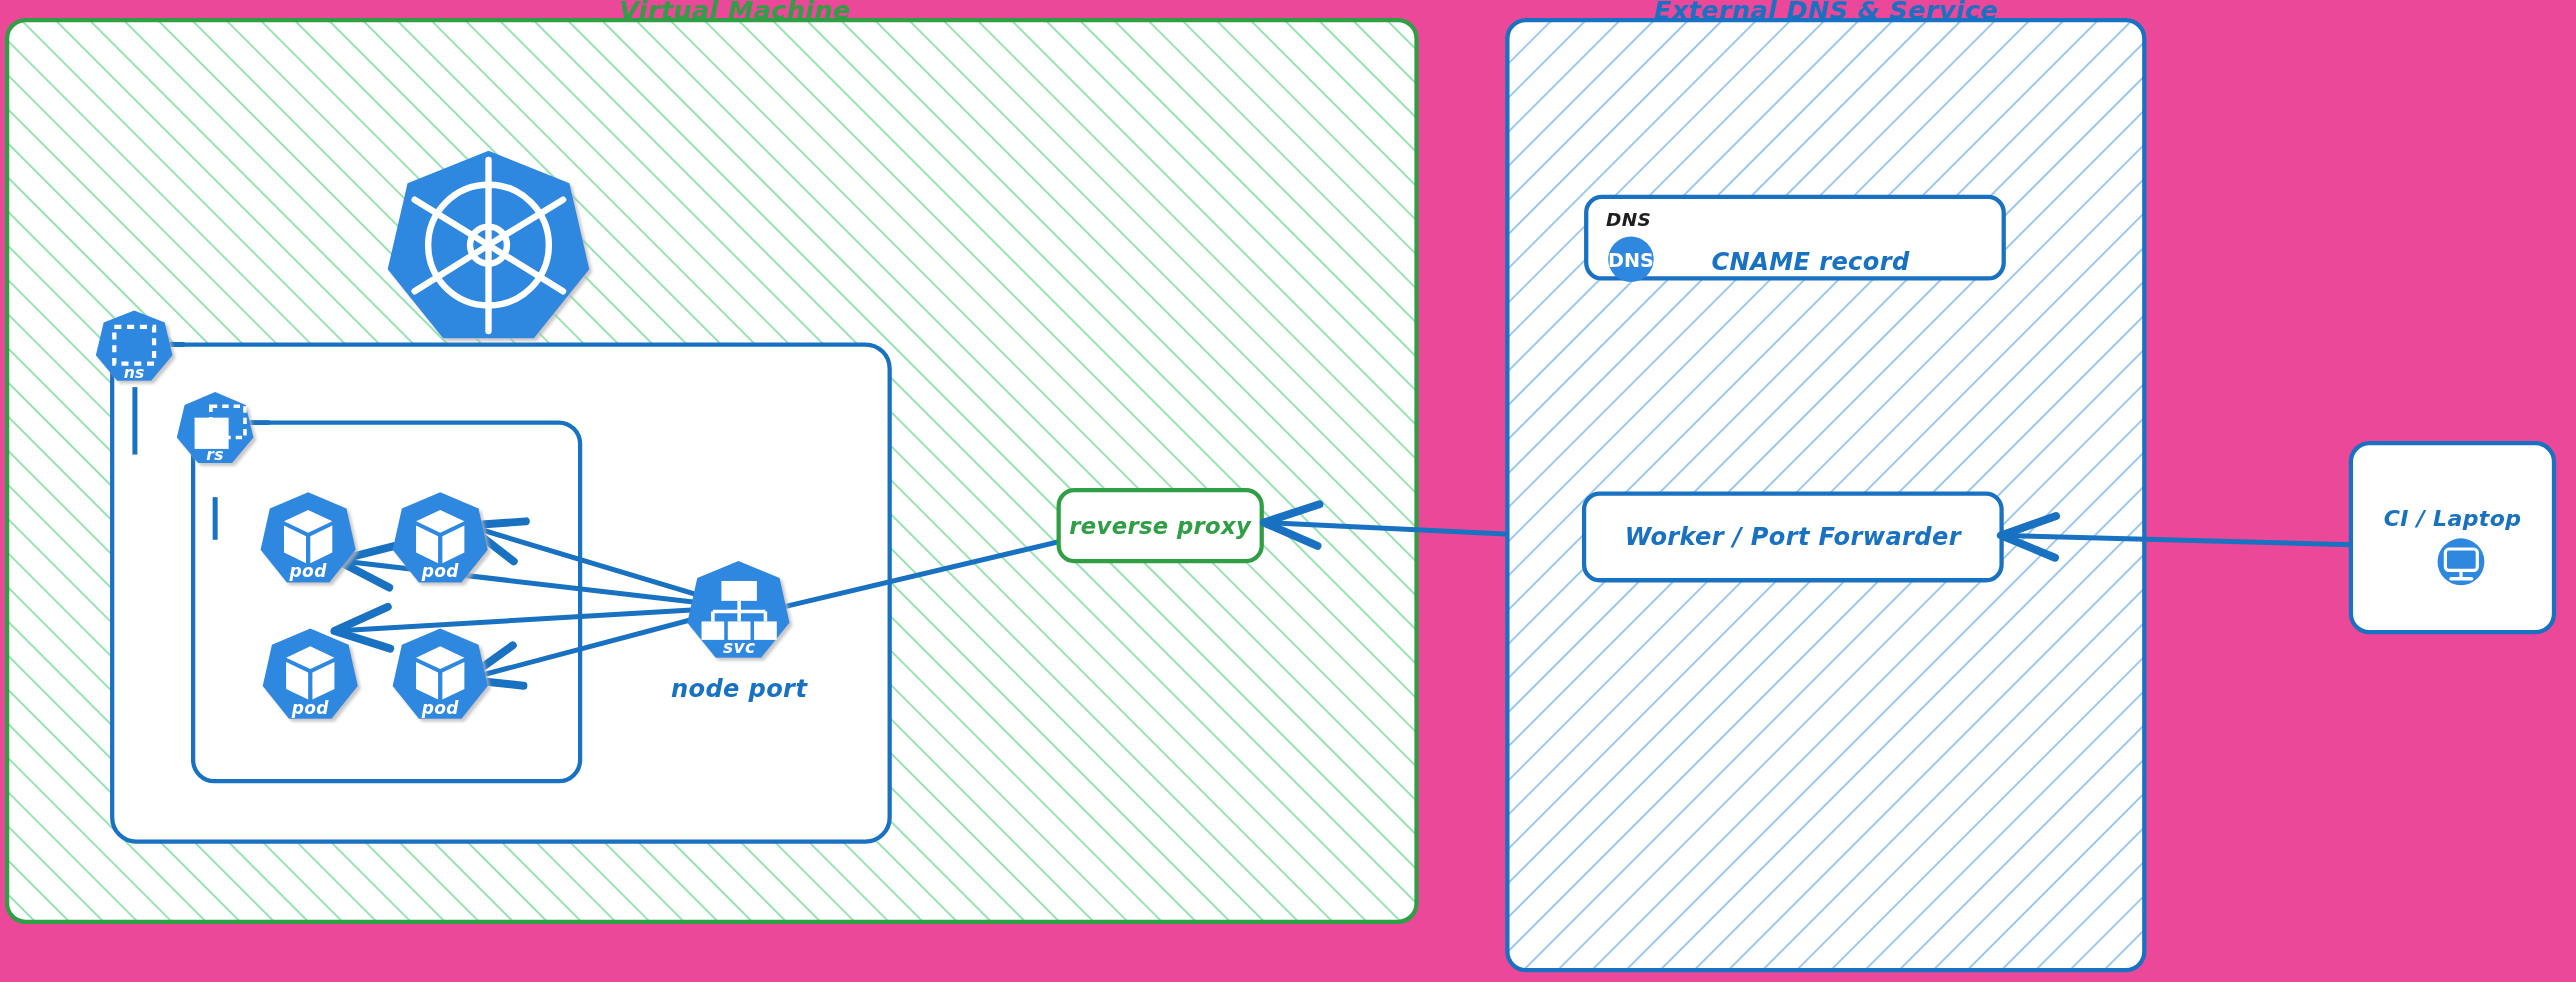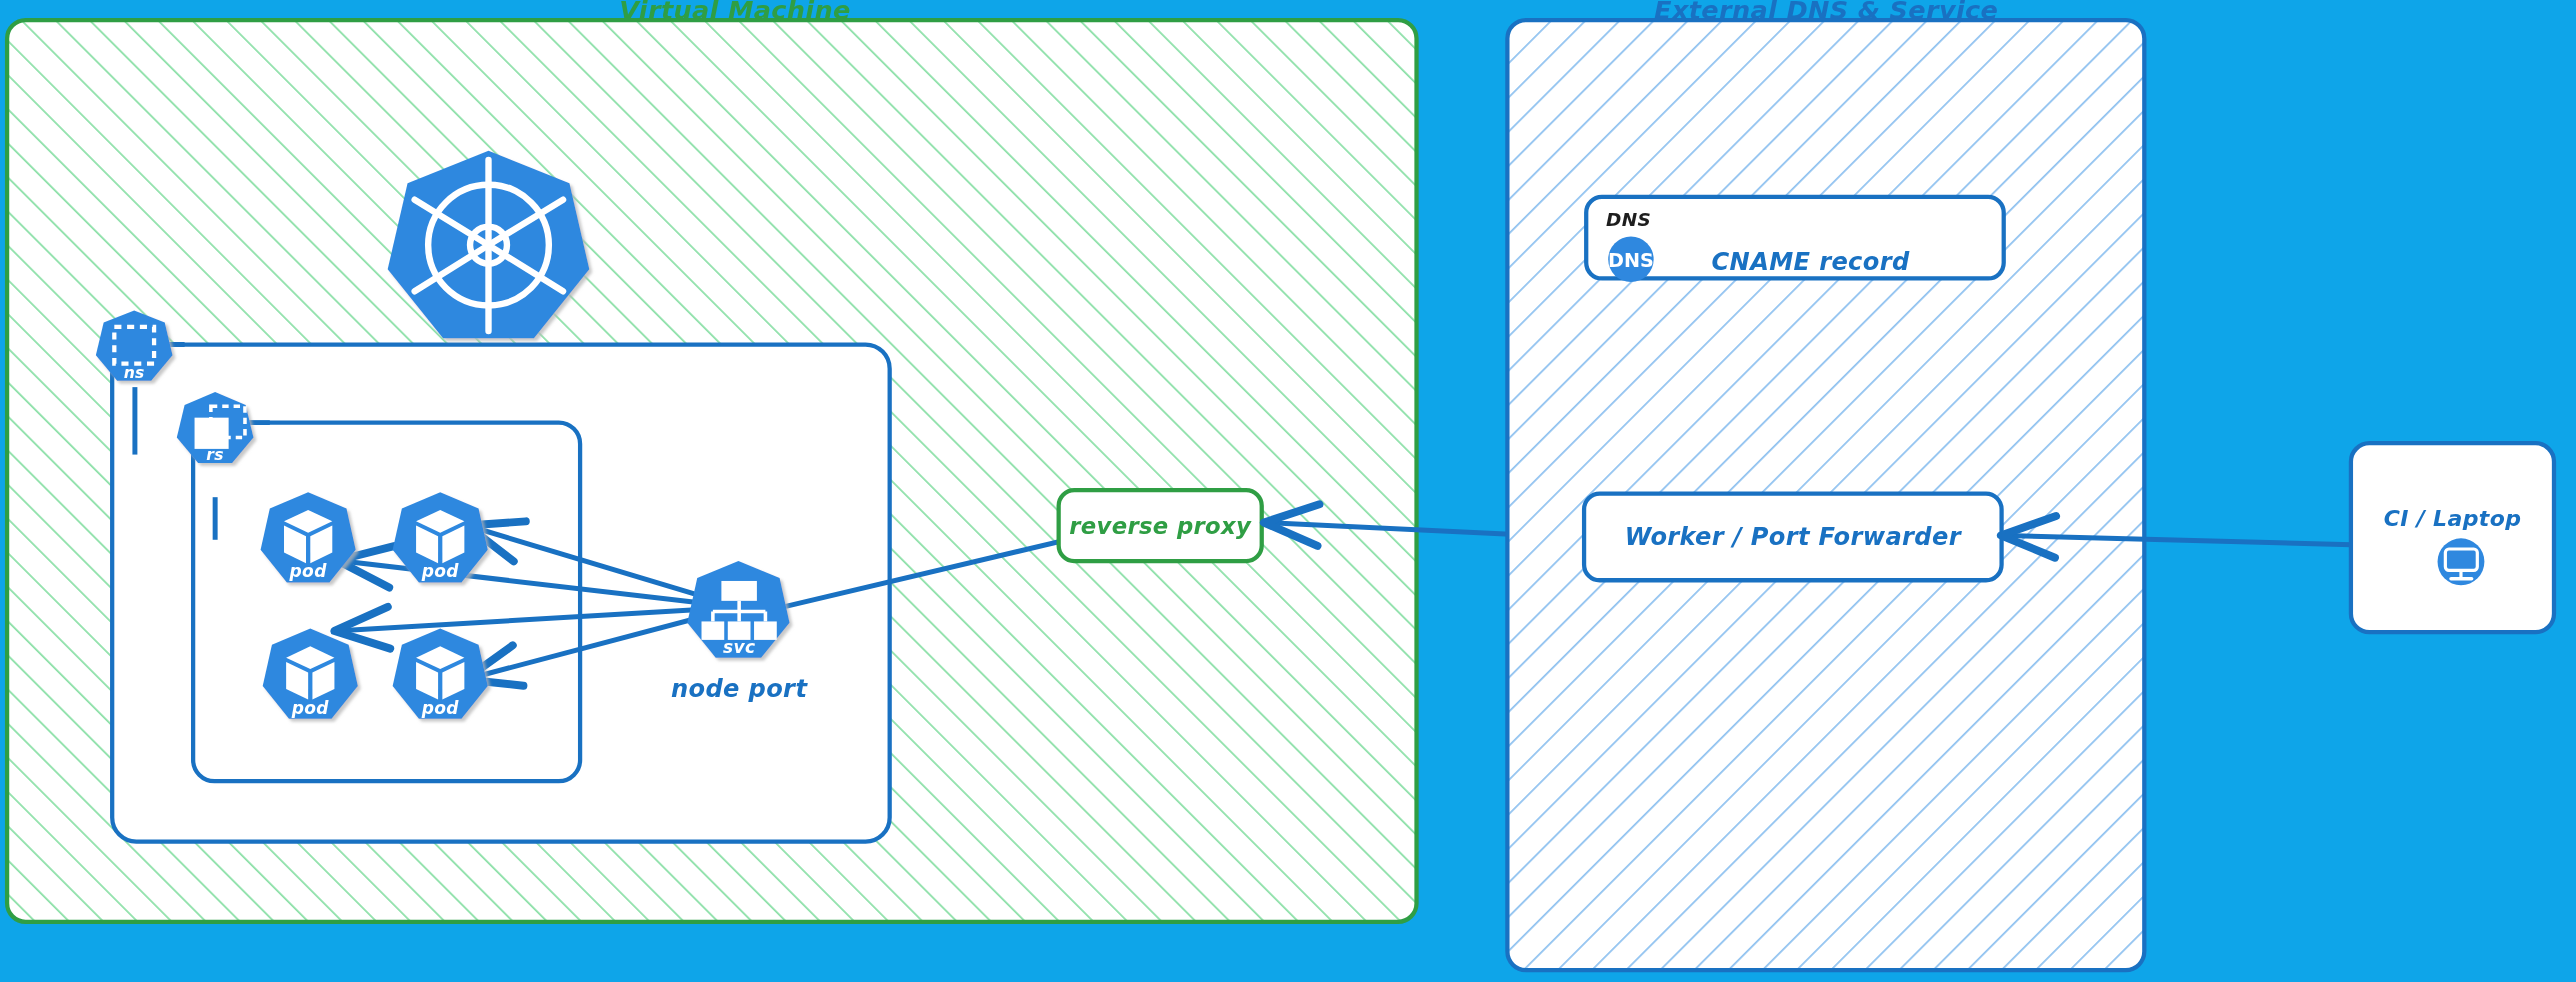--- a/index.html
+++ b/index.html
@@ -8,21 +8,21 @@
     padding: 0;
     background: #ffffff;
   }
   body {
     font-family: "DejaVu Sans", sans-serif;
   }
   #stage {
     position: relative;
     width: 2576px;
     height: 983px;
-    background: #0ea5e9;
+    background: #ec4899;
     overflow: hidden;
   }
   #stage svg.layer {
     position: absolute;
     top: 0;
     left: 0;
     width: 2576px;
     height: 983px;
   }
   .hand {

